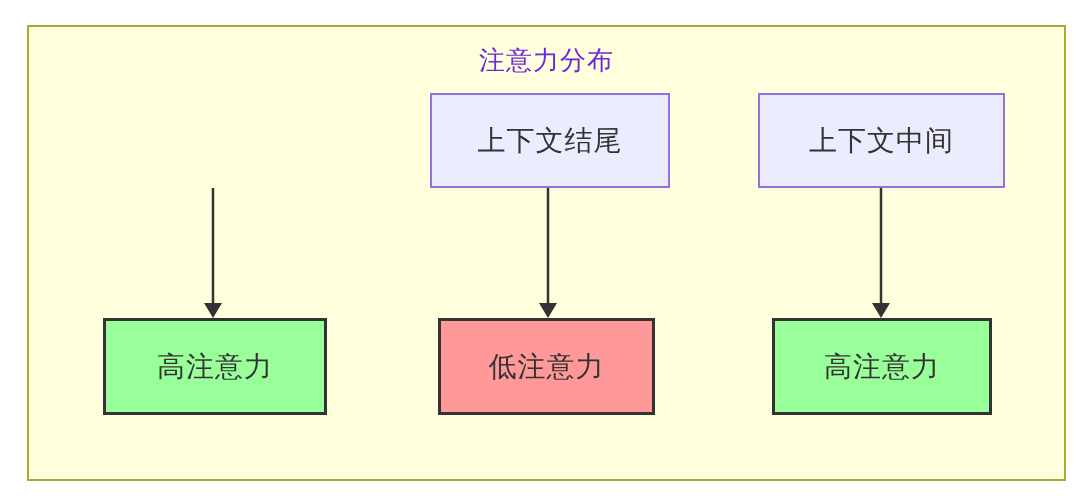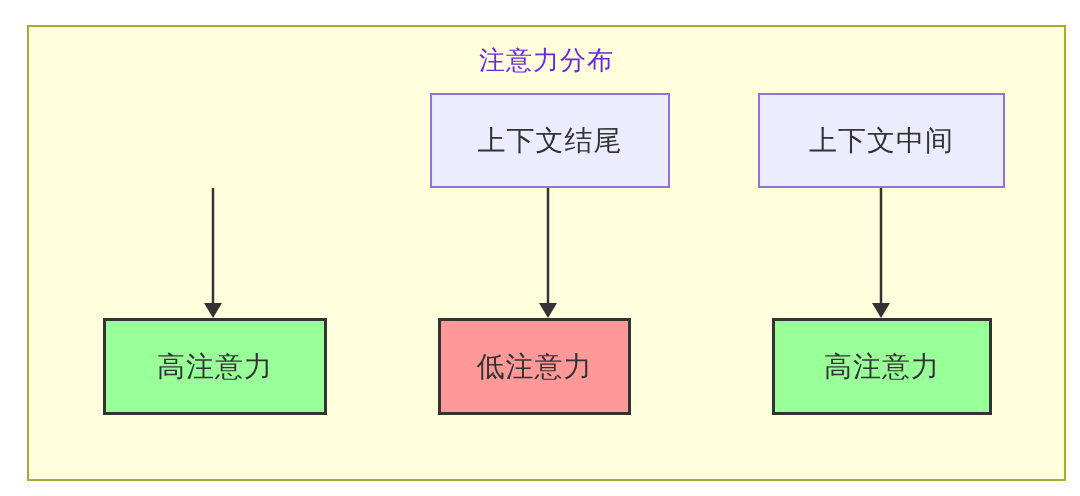--- a/index.html
+++ b/index.html
@@ -47,21 +47,21 @@
   .node.low {
     background: #ff9999;
     border: 3px solid #333333;
   }
   
   .n-start  { left: 61px;  top: 66px;  width: 245px; height: 95px; }
   .n-middle { left: 401px; top: 66px;  width: 240px; height: 95px; }
   .n-end    { left: 729px; top: 66px;  width: 247px; height: 95px; }
   
   .n-high1  { left: 74px;  top: 291px; width: 224px; height: 97px; }
-  .n-low    { left: 409px; top: 291px; width: 193px; height: 97px; }
+  .n-low    { left: 409px; top: 291px; width: 217px; height: 97px; }
   .n-high2  { left: 743px; top: 291px; width: 220px; height: 97px; }
   .edges {
     position: absolute;
     left: 0; top: 0;
     width: 1035px; height: 452px;
     pointer-events: none;
   }
   .edges line { stroke: #333333; stroke-width: 2.5; }
   .edges polygon { fill: #333333; }
 </style>

